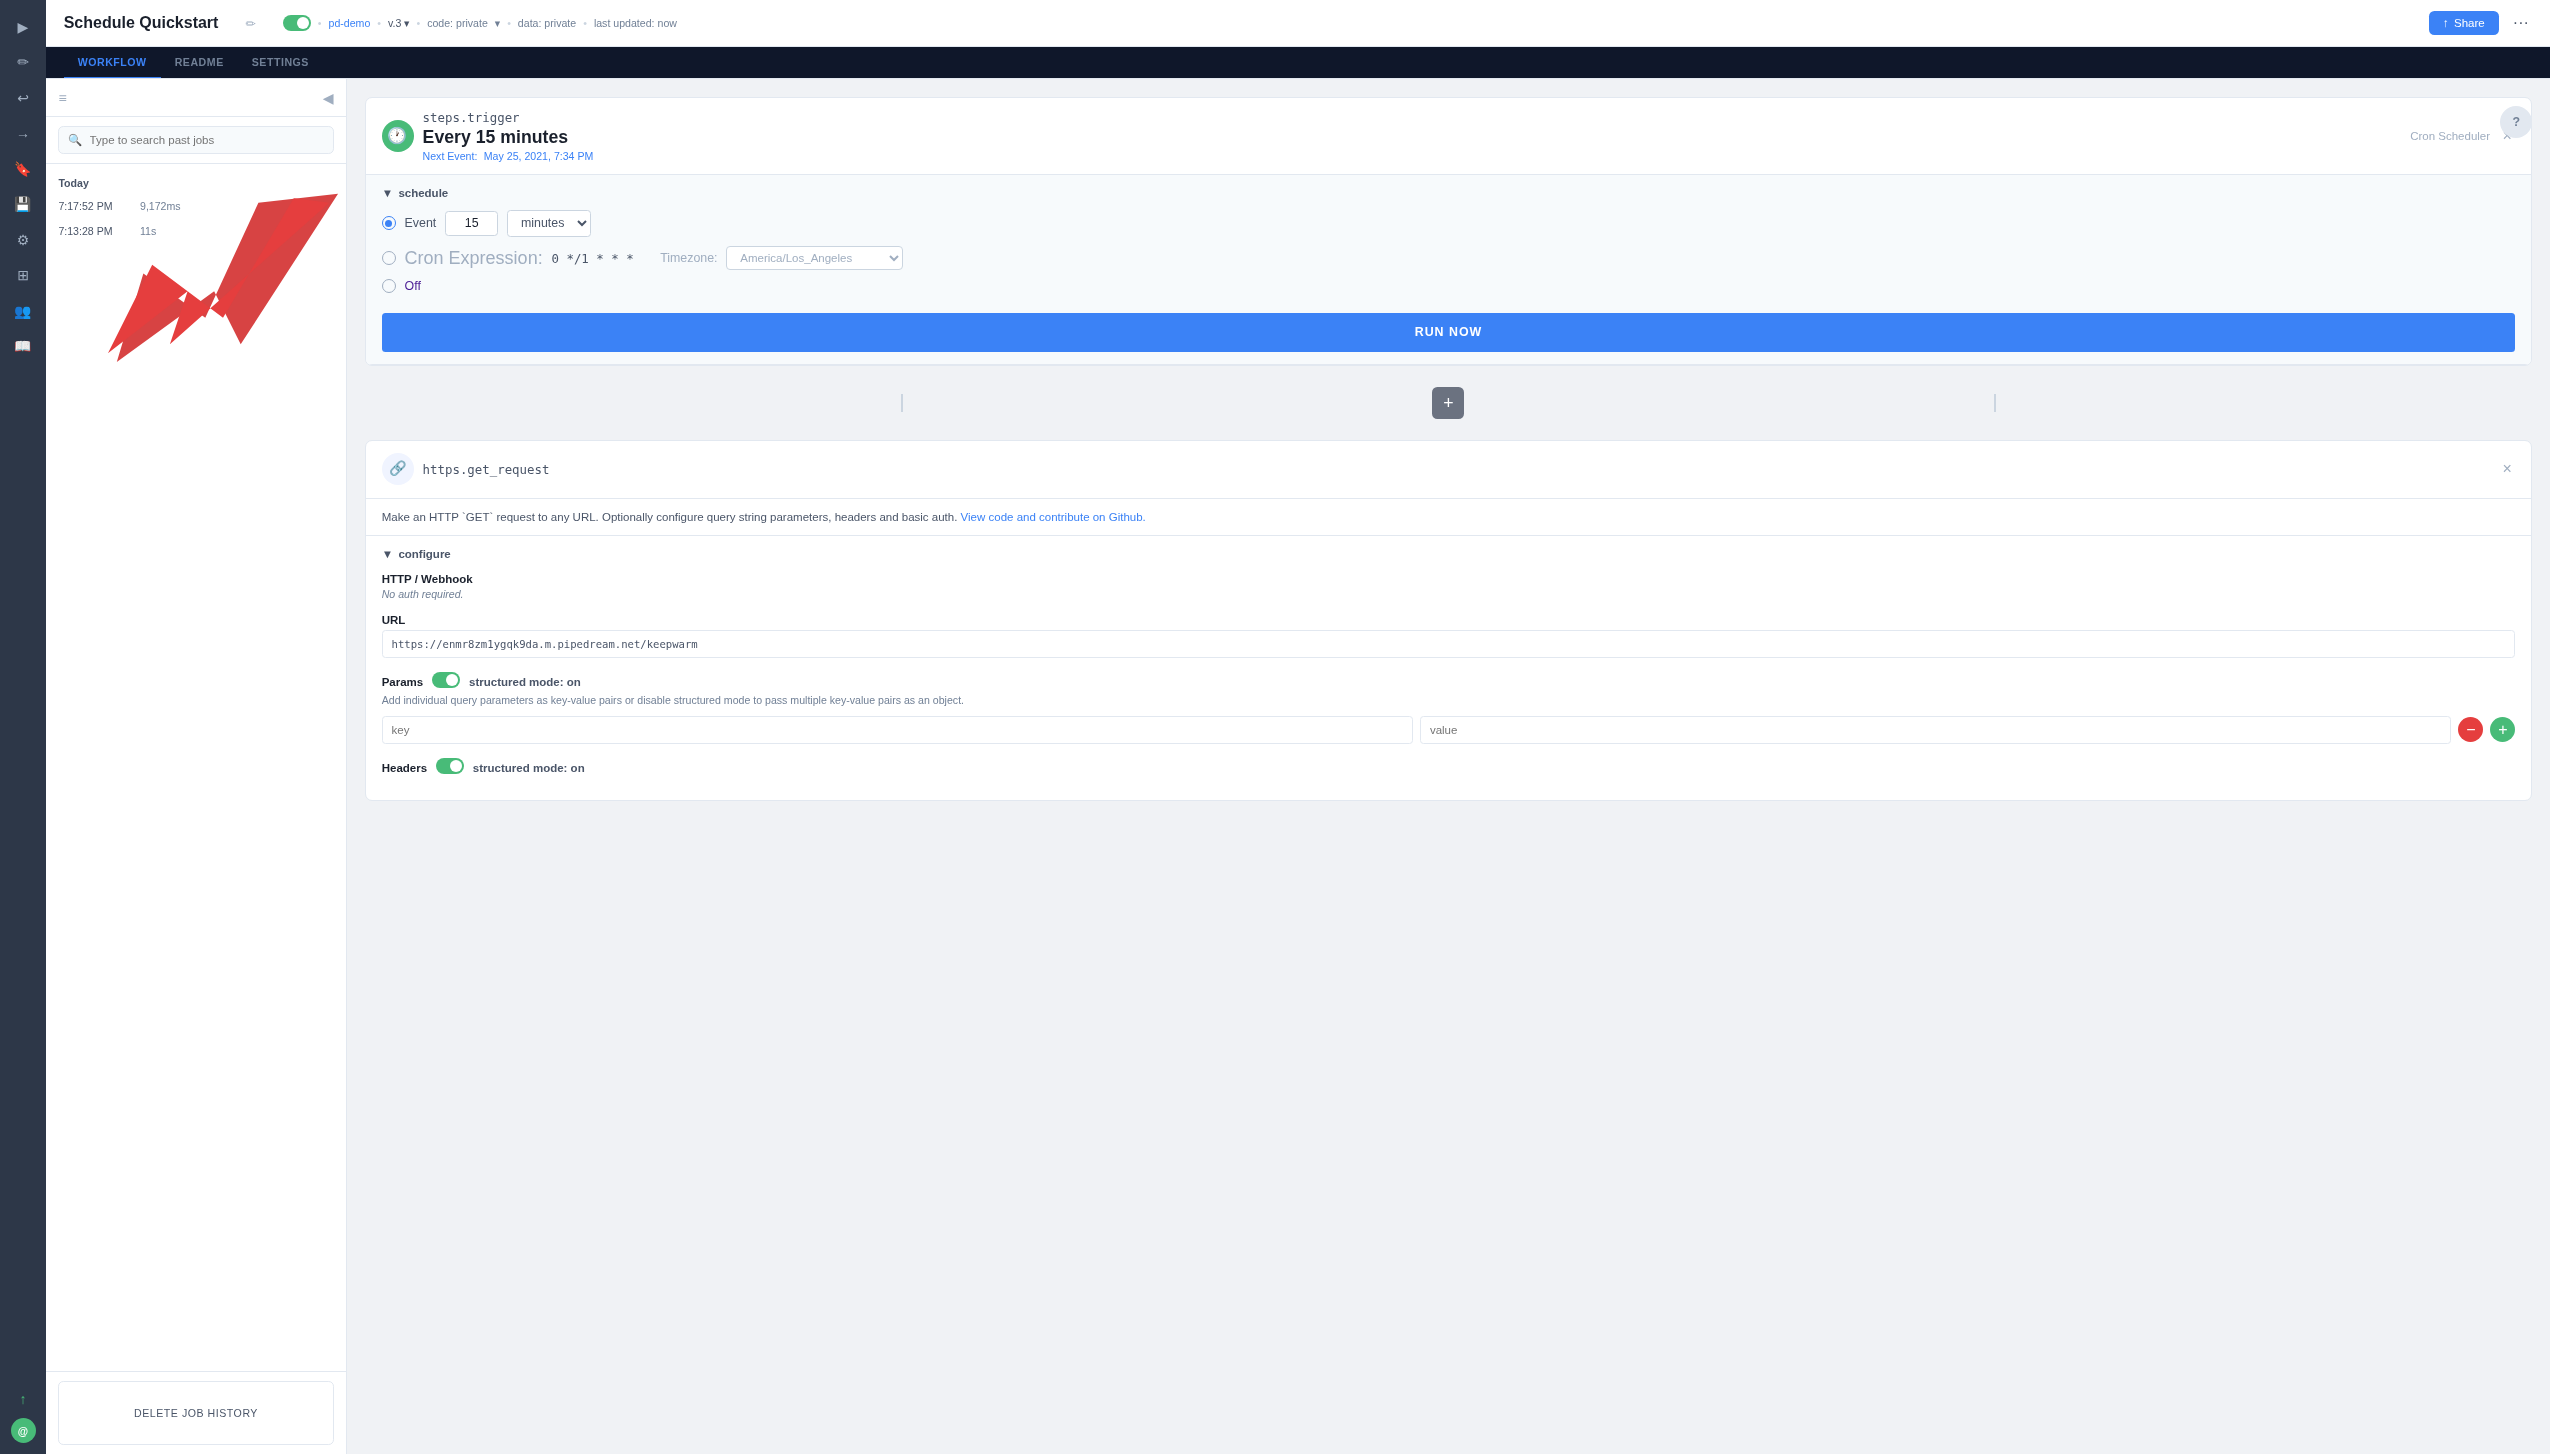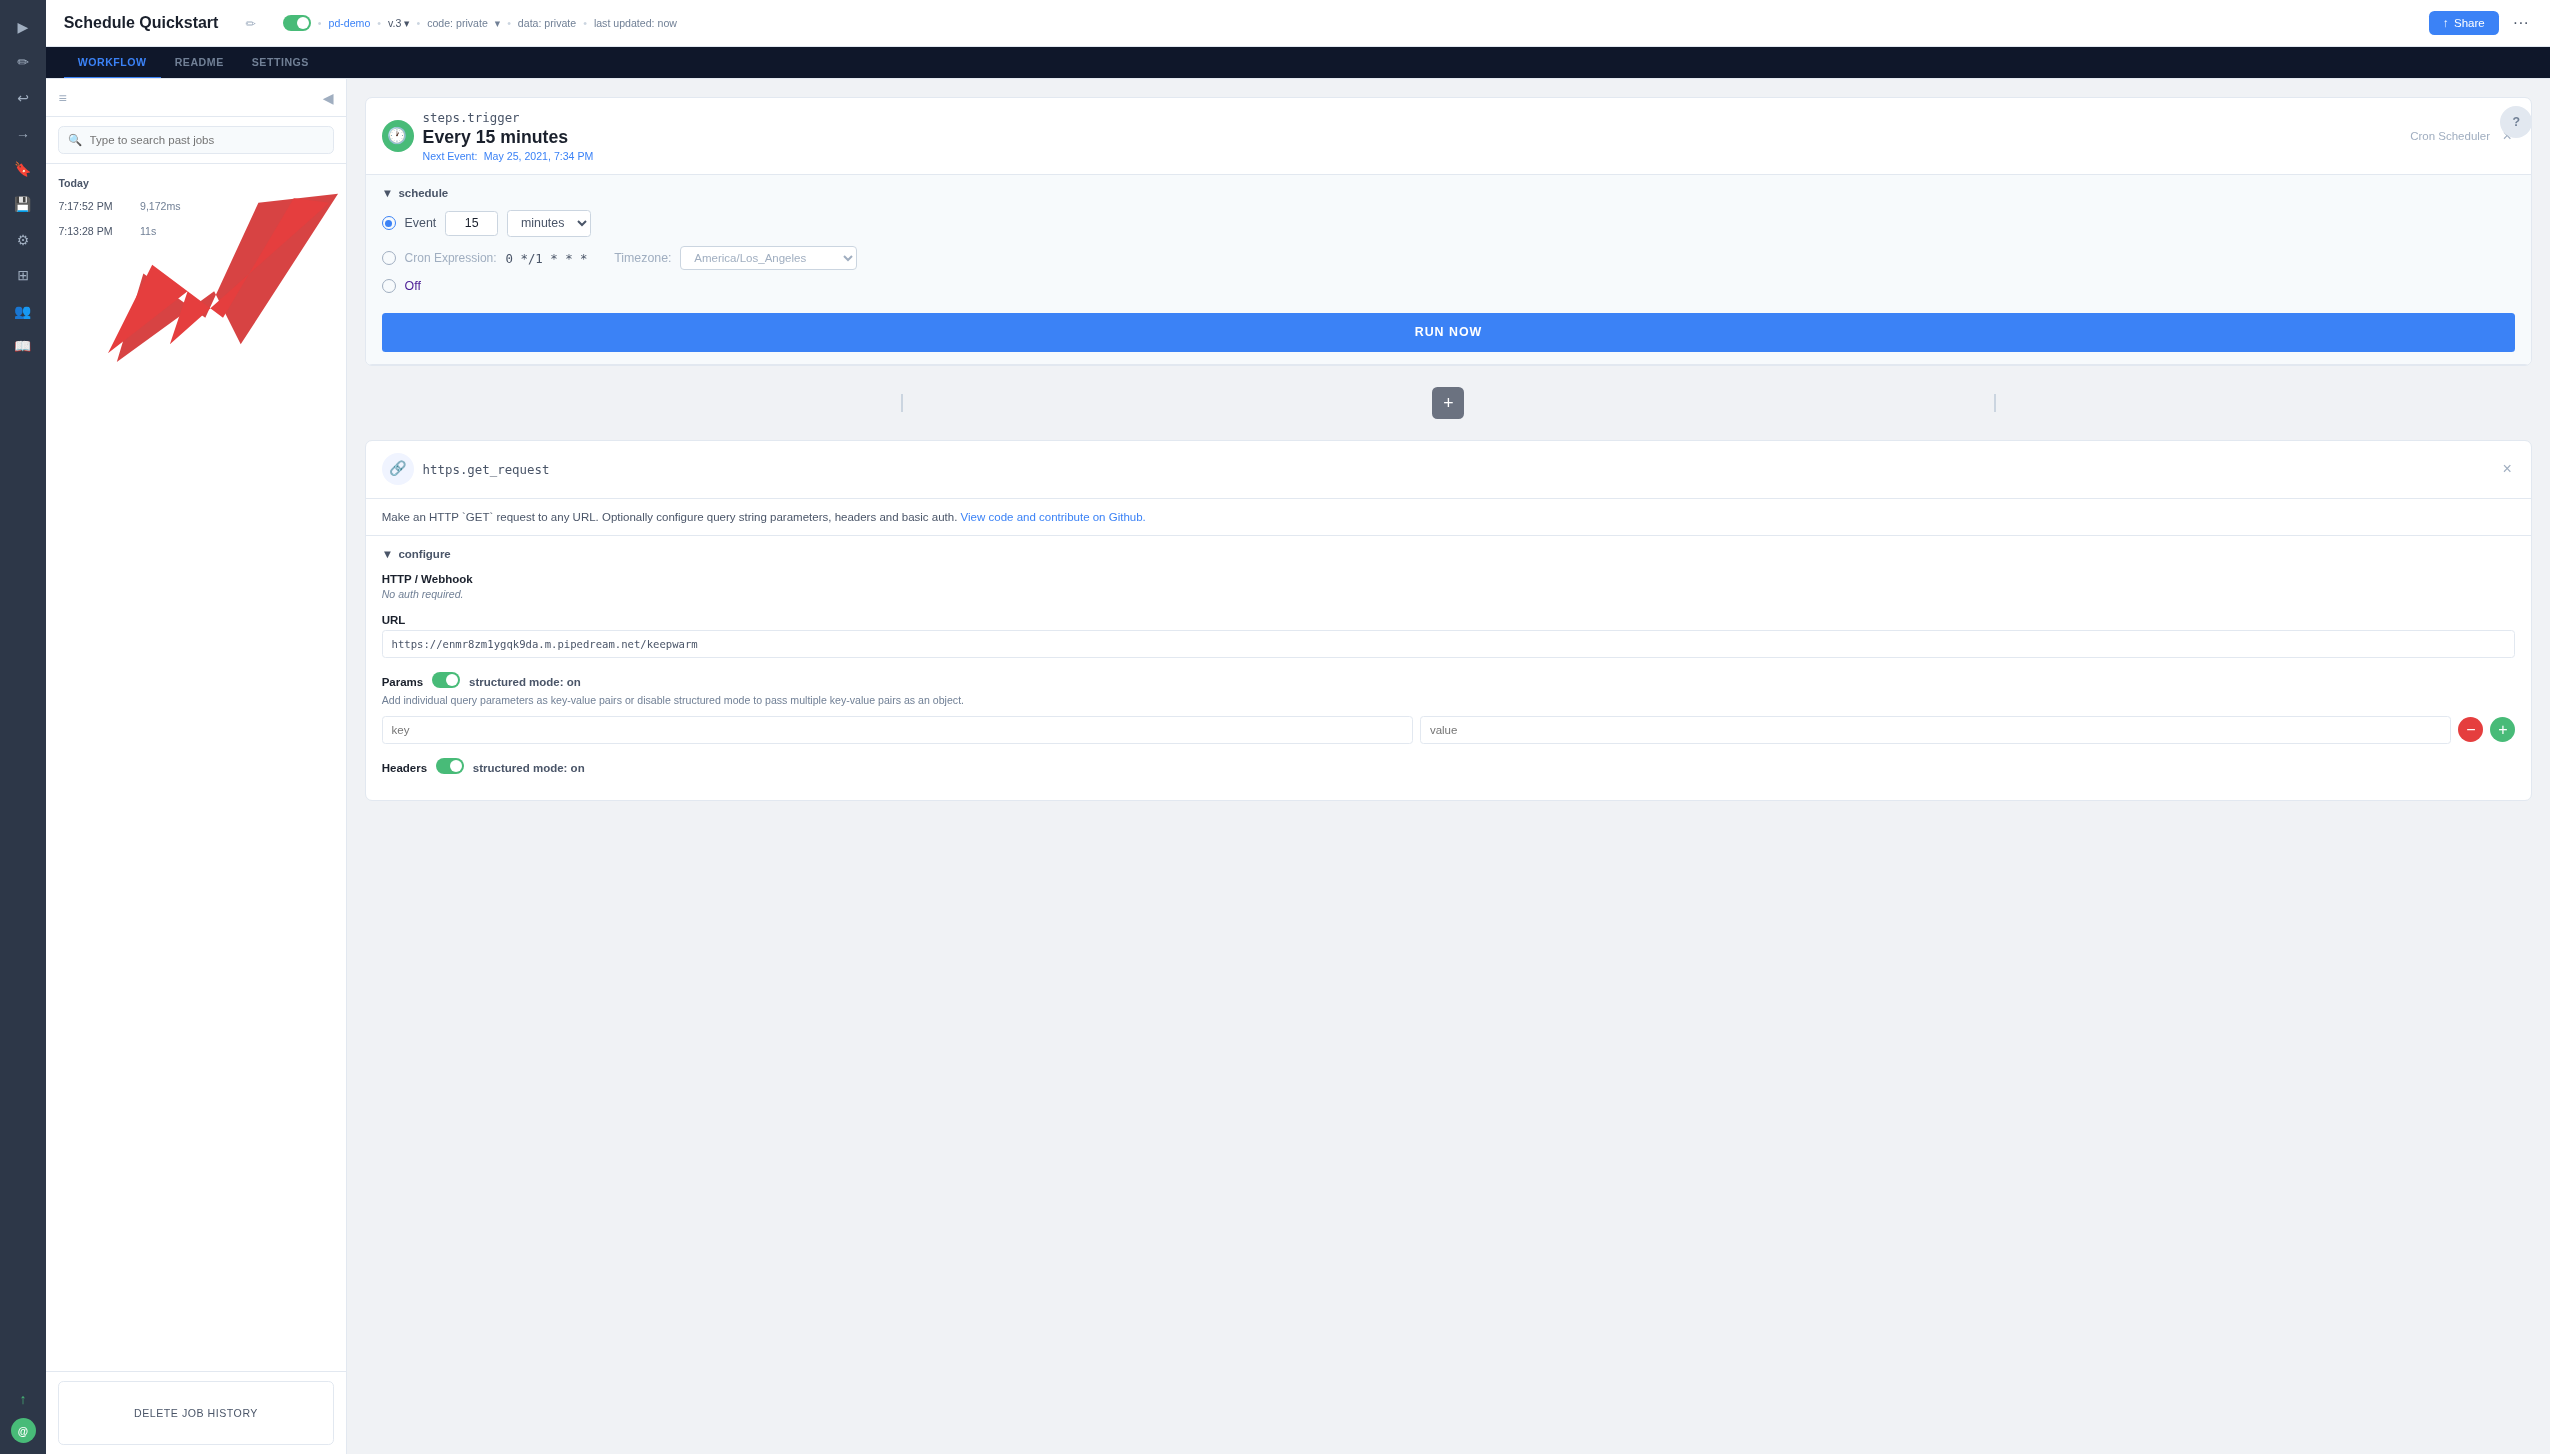--- a/index.html
+++ b/index.html
@@ -299,21 +299,21 @@
       border: 0.9px solid #cbd5e0; border-radius: 3.5px;
       font-size: 12.4px; color: #1a202c; text-align: center;
     }
     .unit-select {
       padding: 4.4px 8.9px;
       border: 0.9px solid #cbd5e0; border-radius: 3.5px;
       font-size: 12.4px; color: #4a5568;
       background: #fff;
       cursor: pointer;
     }
-    .cron-label { font-size: 12px; color: #a0aec0; }
+    .cron-label { font-size: 18px; color: #a0aec0; }
     .cron-value { font-size: 12.4px; color: #4a5568; font-family: monospace; }
     .tz-label { font-size: 12.4px; color: #a0aec0; }
     .tz-select {
       padding: 4.4px 8.9px;
       border: 0.9px solid #cbd5e0; border-radius: 4px;
       font-size: 11.5px; color: #a0aec0;
       background: #fff; min-width: 177px;
     }
     .off-label { font-size: 12.4px; color: #4c1d95; }
 

